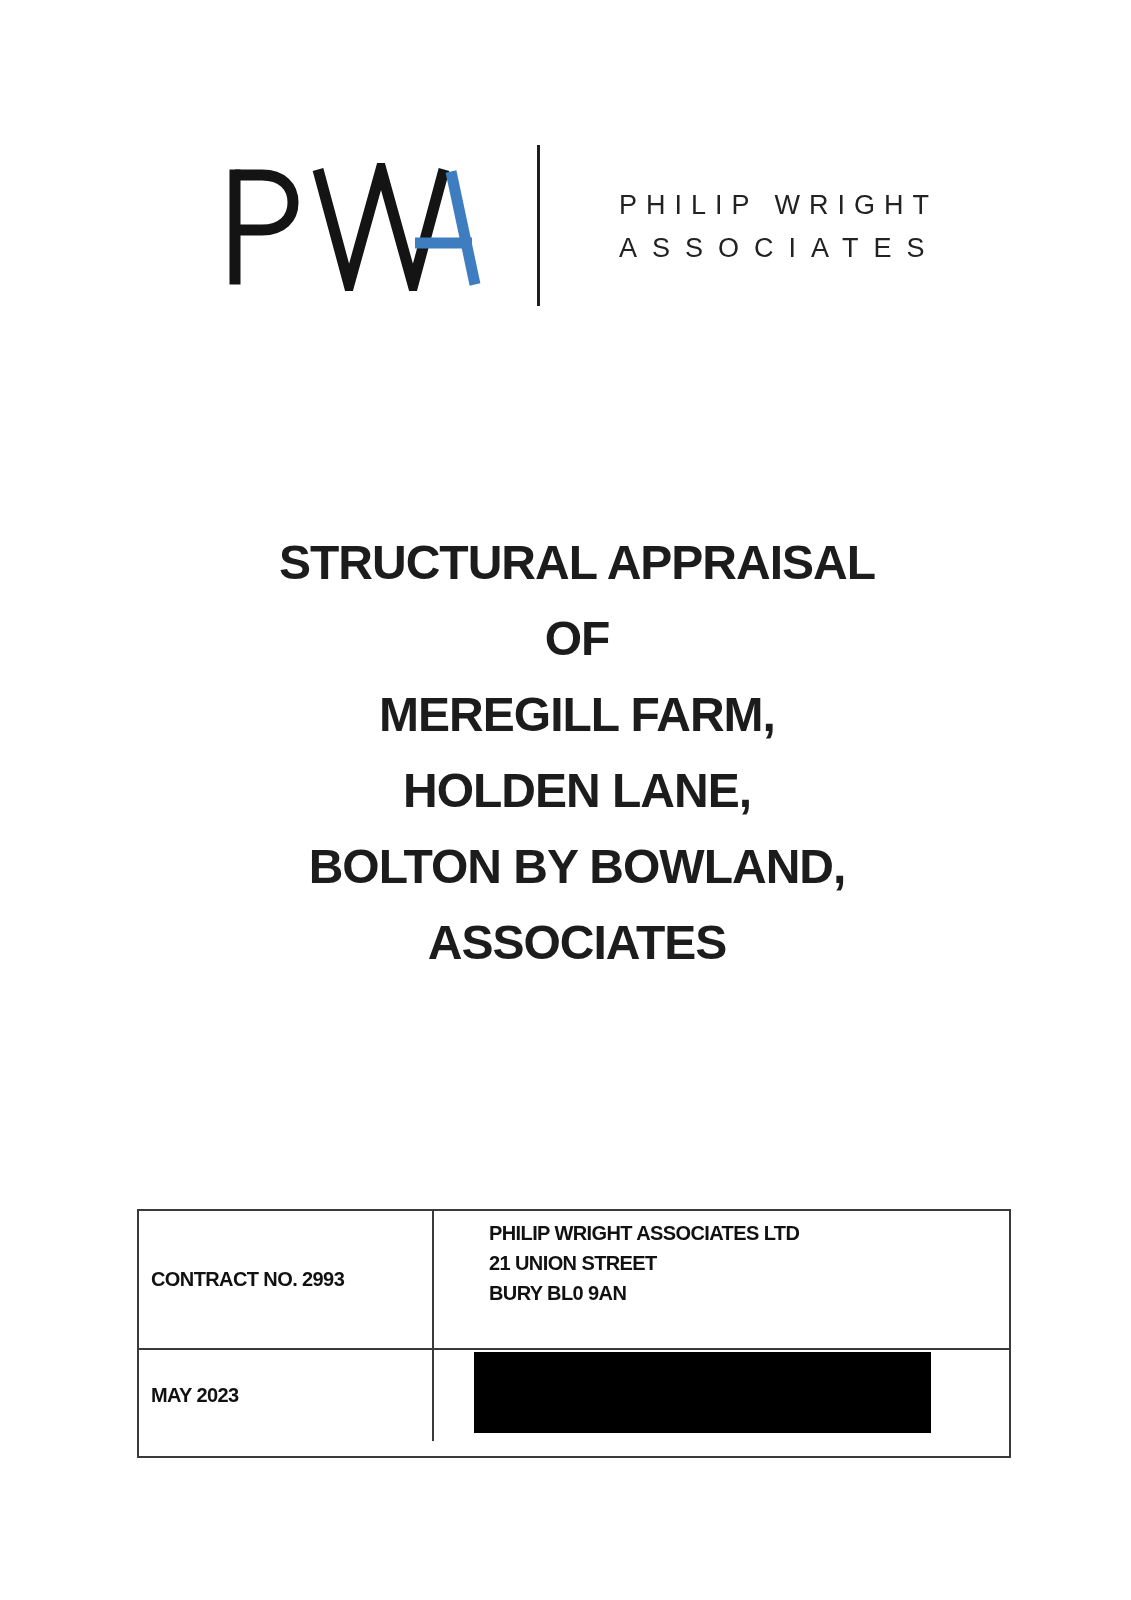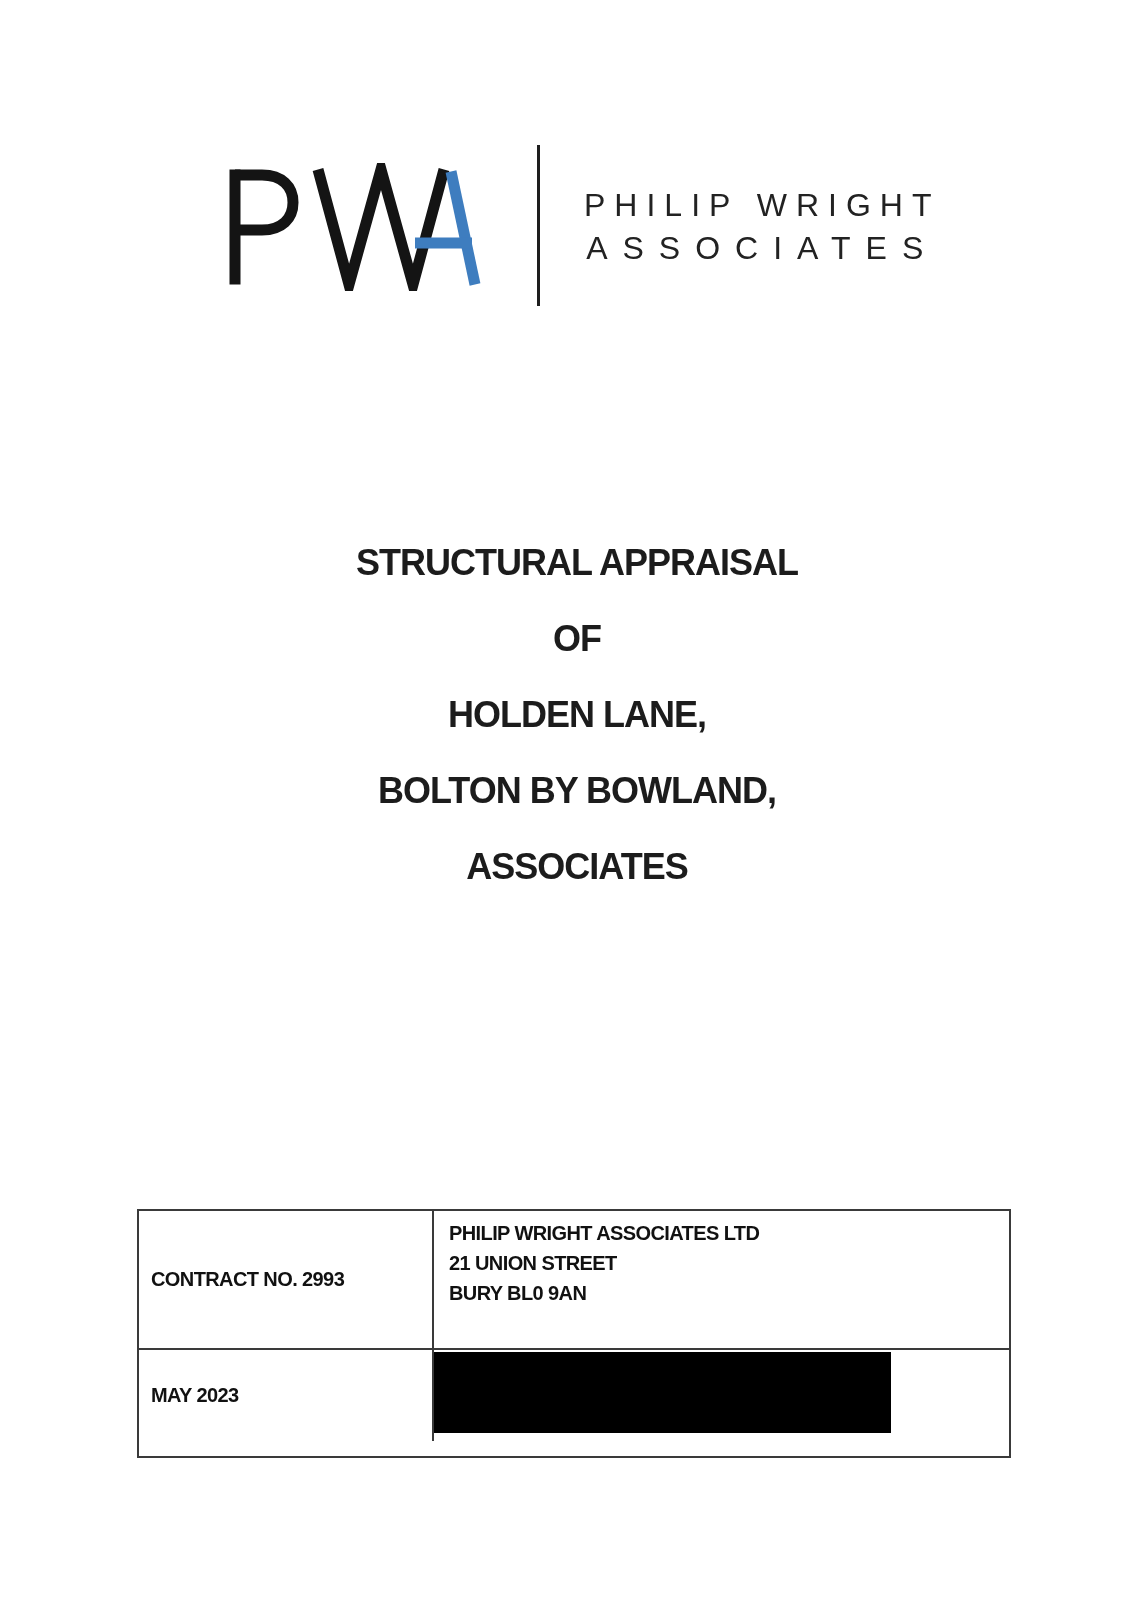--- a/index.html
+++ b/index.html
@@ -33,37 +33,38 @@
     background: #1e1e1e;
   }
   .wordmark {
     position: absolute;
     left: 584px;
     top: 184px;
     color: #222222;
     font-weight: 300;
   }
   .wordmark-line {
-    font-size: 32px;
+    font-size: 27px;
     line-height: 43px;
     white-space: nowrap;
+    margin-left: 35px;
   }
   .wordmark-line.l1 { letter-spacing: 9px; }
   .wordmark-line.l2 { letter-spacing: 15px; text-align: center; }
 
   
   .title-block {
     position: absolute;
     left: 0;
     top: 525px;
     width: 1131px;
     text-align: center;
   }
   .title-line {
-    font-size: 36px;
+    font-size: 48px;
     line-height: 76px;
     font-weight: bold;
     letter-spacing: -1px;
     color: #1c1c1c;
     white-space: nowrap;
     margin-left: 23px;
   }
 
   
   .details-table {
@@ -86,20 +87,21 @@
     box-sizing: border-box;
     display: flex;
     align-items: center;
     padding-left: 12px;
   }
   .t-cell-value {
     flex: 1;
     box-sizing: border-box;
     padding: 7px 0 17px 15px;
     position: relative;
+    margin-left: 40px;
   }
   .t-bold {
     font-weight: bold;
     font-size: 20px;
     letter-spacing: -0.6px;
     white-space: nowrap;
   }
   .addr-line {
     font-weight: bold;
     font-size: 20px;
@@ -137,20 +139,21 @@
   <div class="logo-divider"></div>
   <div class="wordmark">
     <div class="wordmark-line l1">PHILIP WRIGHT</div>
     <div class="wordmark-line l2">ASSOCIATES</div>
   </div>
 </div>
 
 <div class="title-block">
   <div class="title-line">STRUCTURAL APPRAISAL</div>
   <div class="title-line">OF</div>
+  <div class="title-line">MEREGILL FARM,</div>
   <div class="title-line">HOLDEN LANE,</div>
   <div class="title-line">BOLTON BY BOWLAND,</div>
   <div class="title-line">ASSOCIATES</div>
 </div>
 
 <div class="details-table">
   <div class="t-row r1">
     <div class="t-cell-label">
       <span class="t-bold">CONTRACT NO. 2993</span>
     </div>

